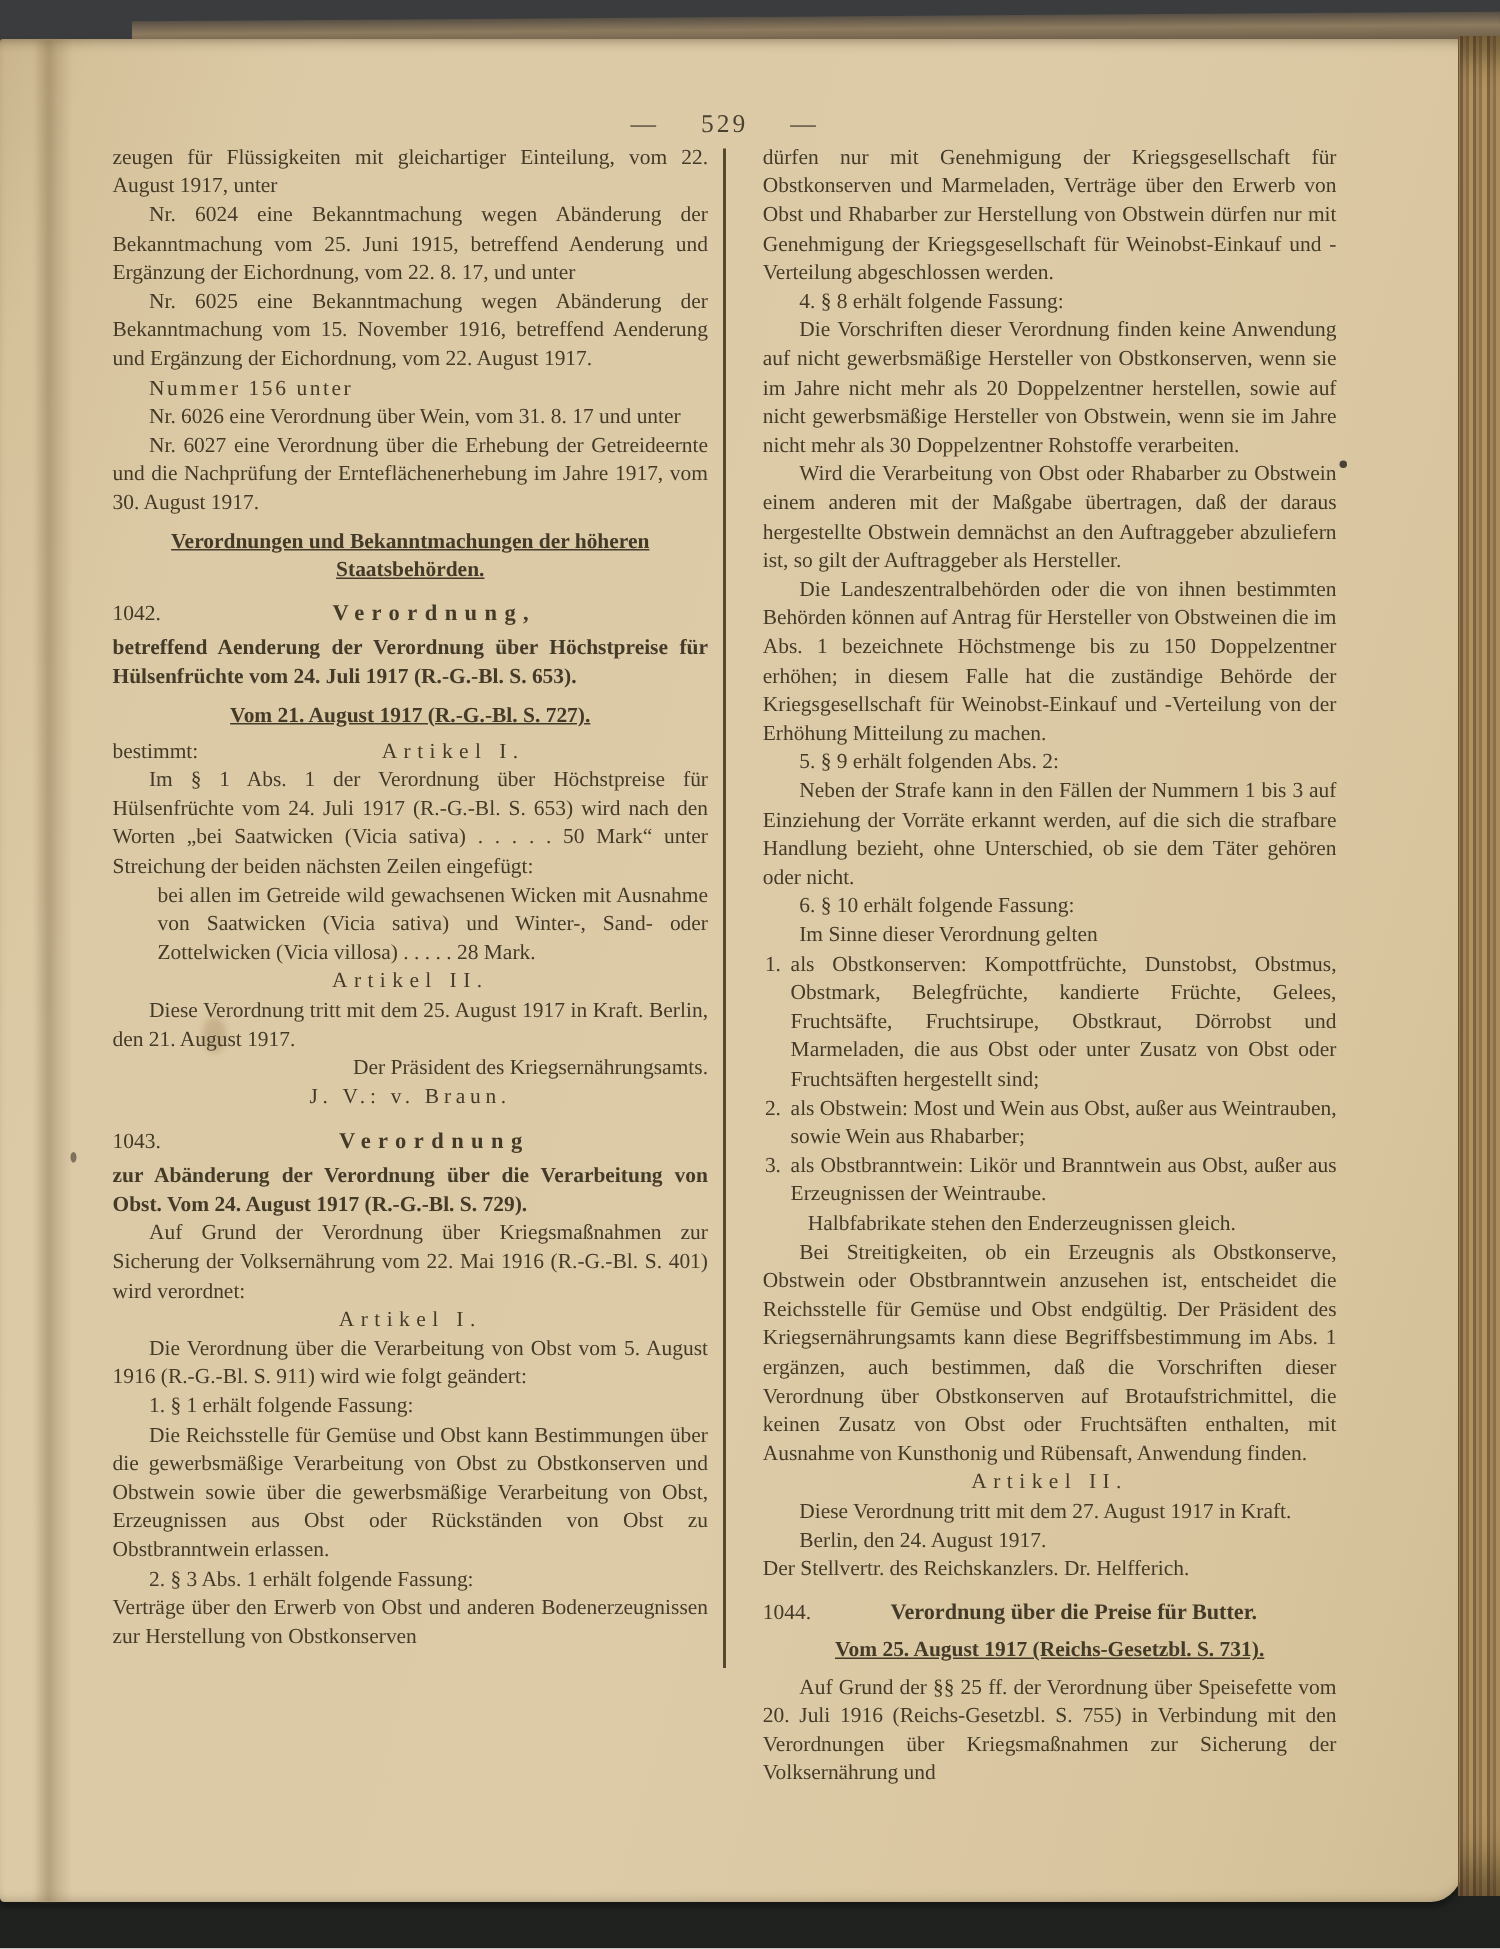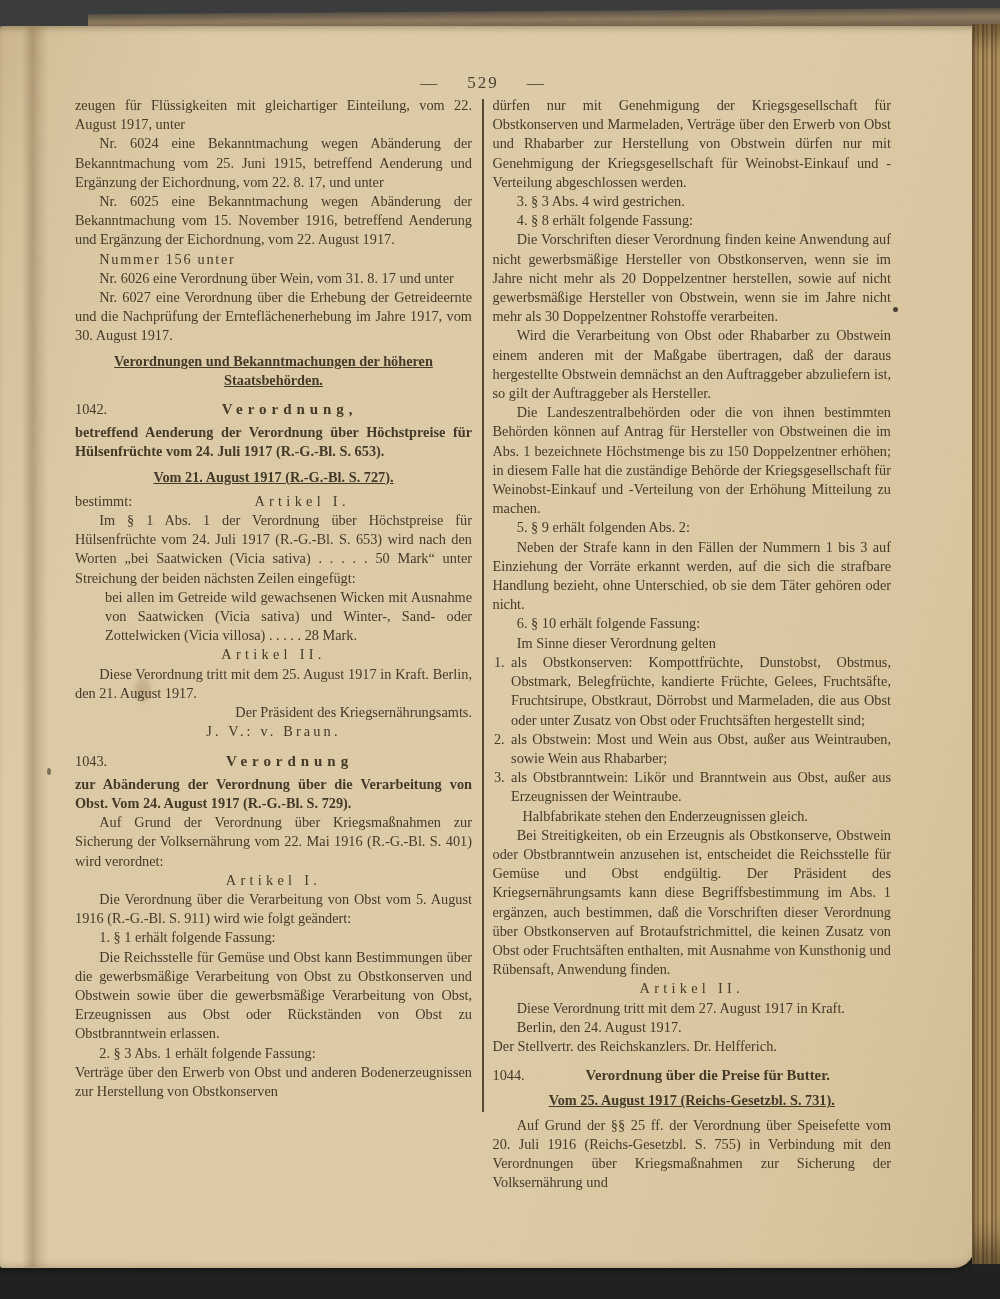--- a/index.html
+++ b/index.html
@@ -34,21 +34,21 @@
     position:absolute;left:75px;top:47px;width:816px;
     display:flex;justify-content:center;gap:28px;
     font-size:17px;color:#4a4231;letter-spacing:2px;
   }
   .cols{
     position:absolute;left:75px;top:70px;width:816px;
     display:flex;align-items:stretch;
     color:#433a28;font-size:14.3px;line-height:19.2px;
   }
   .col{width:397px;text-align:justify;}
-  .col:last-child{flex:1;}
+  .col:last-child{flex:1;margin-left:16px;}
   .divider{width:1.5px;background:#55492f;margin:3px 9px 80px 10px;}
   .blk{margin:0;}
   .p{text-indent:1.7em;}
   .p0{}
   .psp{text-indent:1.7em;letter-spacing:.12em;}
   .bold{font-weight:700;}
   .hc{font-weight:700;text-align:center;margin:6px 0 5px;text-indent:0;text-decoration:underline;}
   .artikel{text-align:center;letter-spacing:.3em;text-indent:0;}
   .quote{padding-left:2.1em;}
   .li{display:flex;}
@@ -120,21 +120,20 @@
           <div class="blk artikel">Artikel I.</div>
           <div class="blk p">Die Verordnung über die Verarbeitung von Obst vom 5. August 1916 (R.-G.-Bl. S. 911) wird wie folgt geändert:</div>
           <div class="blk p">1. § 1 erhält folgende Fassung:</div>
           <div class="blk p">Die Reichsstelle für Gemüse und Obst kann Bestimmungen über die gewerbsmäßige Verarbeitung von Obst zu Obstkonserven und Obstwein sowie über die gewerbsmäßige Verarbeitung von Obst, Erzeugnissen aus Obst oder Rückständen von Obst zu Obstbranntwein erlassen.</div>
           <div class="blk p">2. § 3 Abs. 1 erhält folgende Fassung:</div>
           <div class="blk p0">Verträge über den Erwerb von Obst und anderen Bodenerzeugnissen zur Herstellung von Obstkonserven</div>
         </div>
       <div class="divider"></div>
       <div class="col" id="col-right">
           <div class="blk p0">dürfen nur mit Genehmigung der Kriegsgesellschaft für Obstkonserven und Marmeladen, Verträge über den Erwerb von Obst und Rhabarber zur Herstellung von Obstwein dürfen nur mit Genehmigung der Kriegsgesellschaft für Weinobst-Einkauf und -Verteilung abgeschlossen werden.</div>
-          <div class="blk p">3. § 3 Abs. 4 wird gestrichen.</div>
           <div class="blk p">4. § 8 erhält folgende Fassung:</div>
           <div class="blk p">Die Vorschriften dieser Verordnung finden keine Anwendung auf nicht gewerbsmäßige Hersteller von Obstkonserven, wenn sie im Jahre nicht mehr als 20 Doppelzentner herstellen, sowie auf nicht gewerbsmäßige Hersteller von Obstwein, wenn sie im Jahre nicht mehr als 30 Doppelzentner Rohstoffe verarbeiten.</div>
           <div class="blk p">Wird die Verarbeitung von Obst oder Rhabarber zu Obstwein einem anderen mit der Maßgabe übertragen, daß der daraus hergestellte Obstwein demnächst an den Auftraggeber abzuliefern ist, so gilt der Auftraggeber als Hersteller.</div>
           <div class="blk p">Die Landeszentralbehörden oder die von ihnen bestimmten Behörden können auf Antrag für Hersteller von Obstweinen die im Abs. 1 bezeichnete Höchstmenge bis zu 150 Doppelzentner erhöhen; in diesem Falle hat die zuständige Behörde der Kriegsgesellschaft für Weinobst-Einkauf und -Verteilung von der Erhöhung Mitteilung zu machen.</div>
           <div class="blk p">5. § 9 erhält folgenden Abs. 2:</div>
           <div class="blk p">Neben der Strafe kann in den Fällen der Nummern 1 bis 3 auf Einziehung der Vorräte erkannt werden, auf die sich die strafbare Handlung bezieht, ohne Unterschied, ob sie dem Täter gehören oder nicht.</div>
           <div class="blk p">6. § 10 erhält folgende Fassung:</div>
           <div class="blk p">Im Sinne dieser Verordnung gelten</div>
           <div class="blk li">
             <span class="linum">1.</span>

